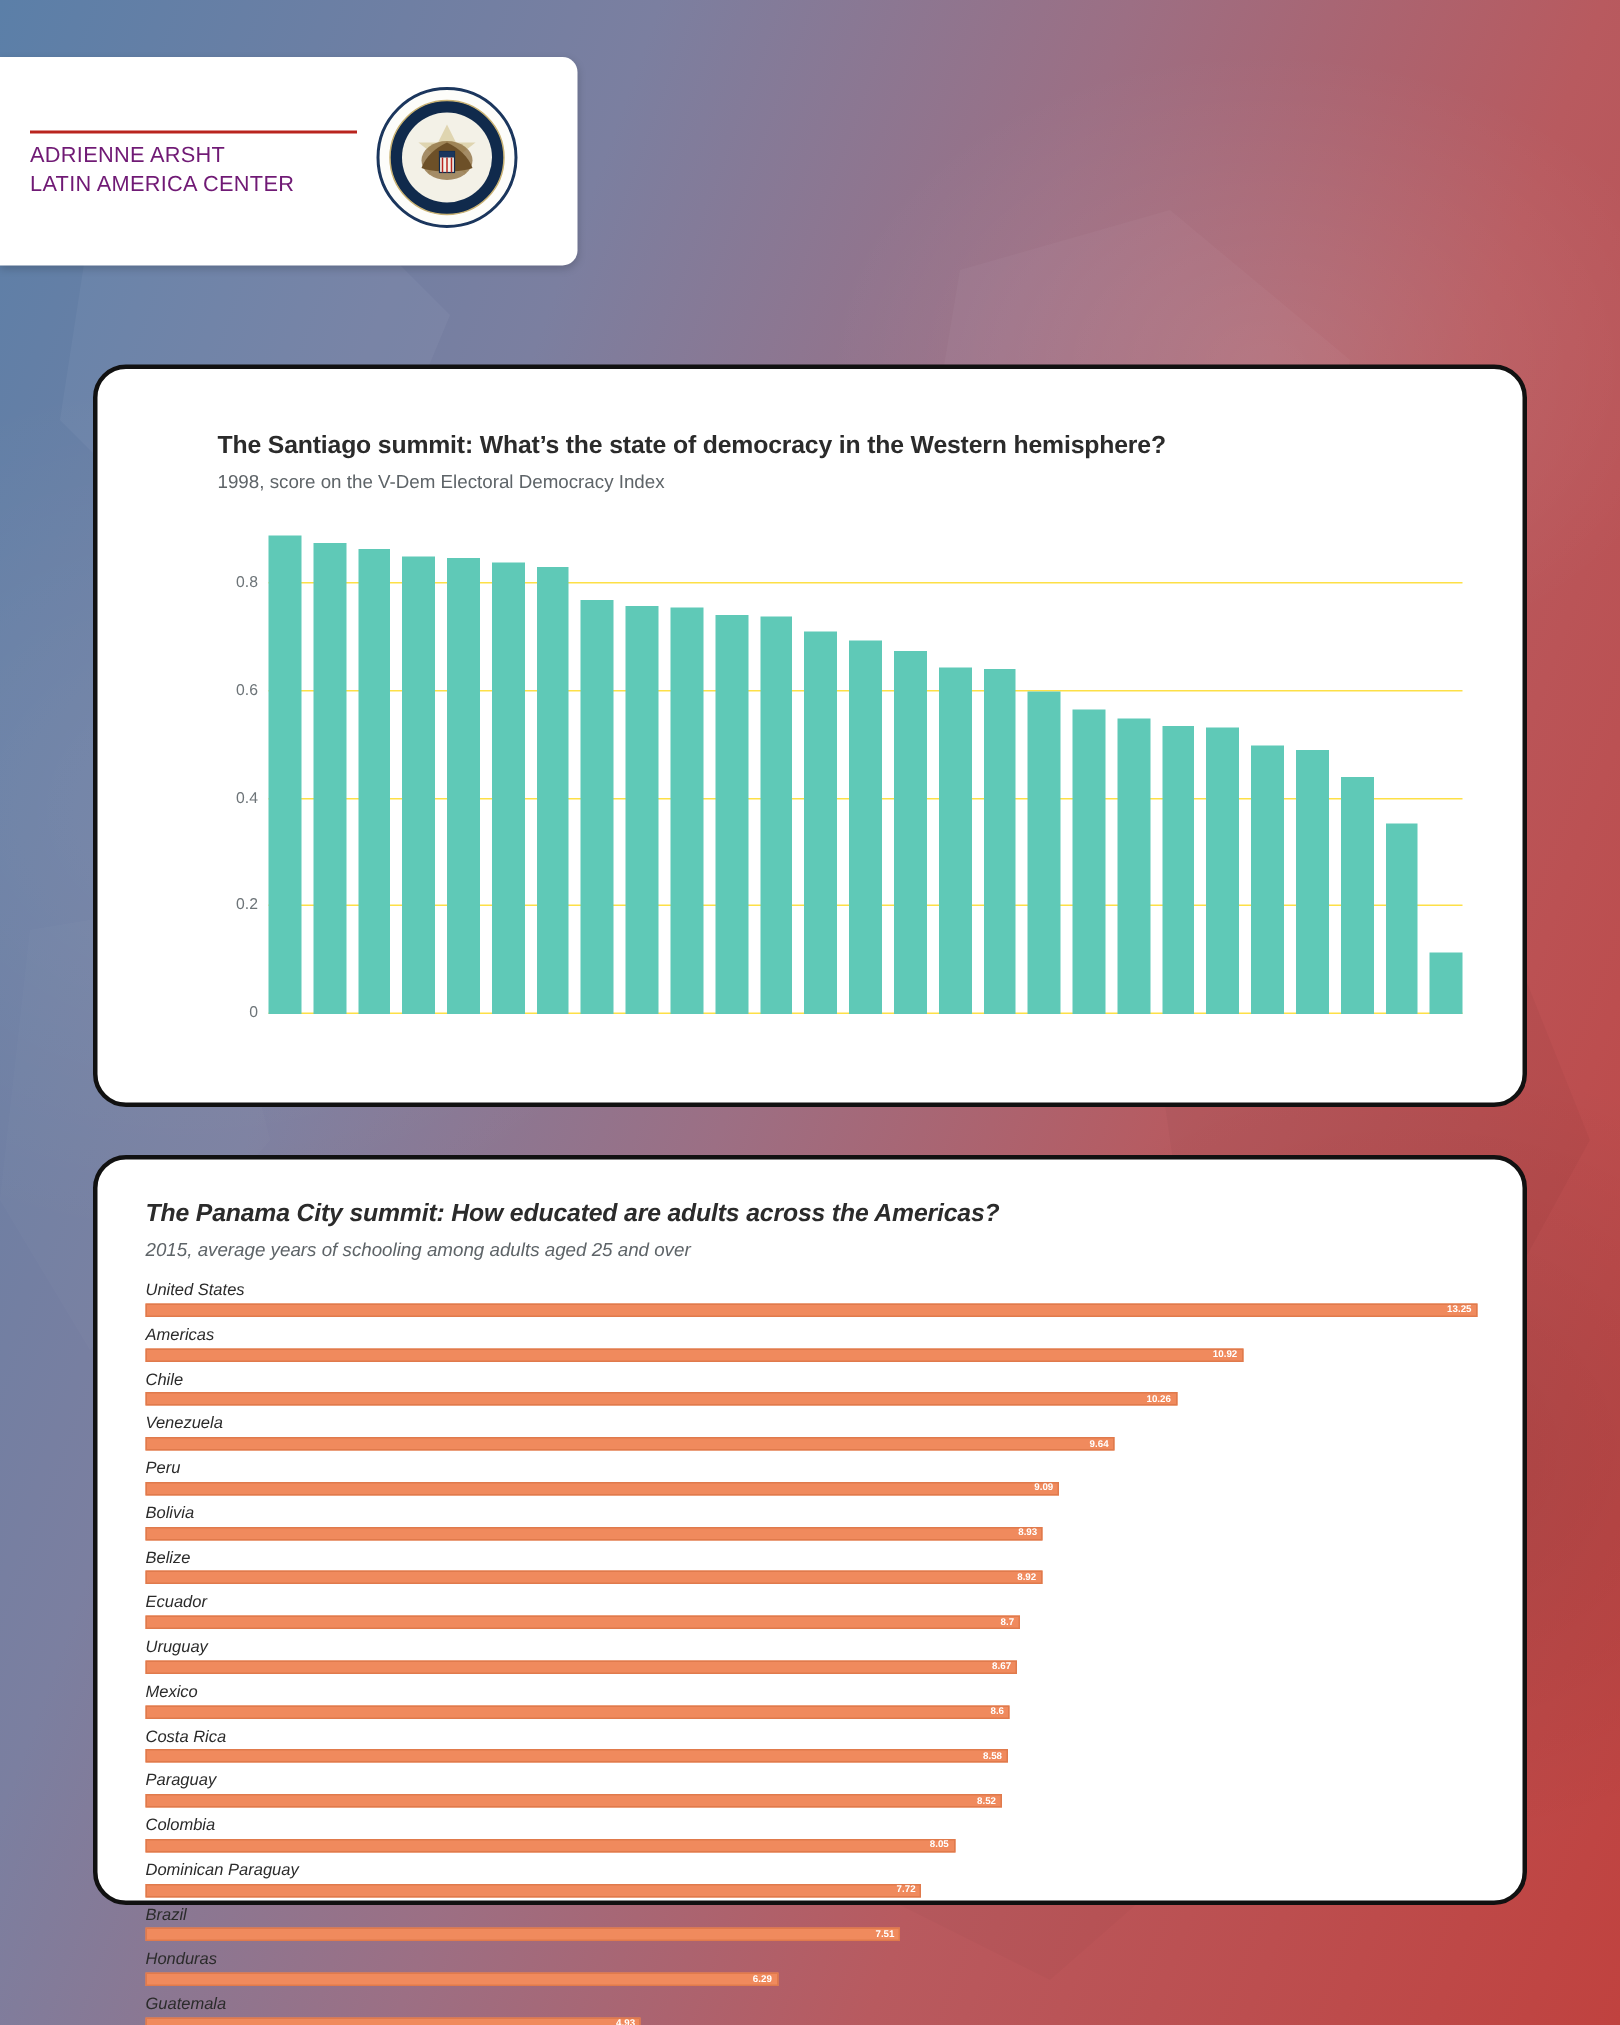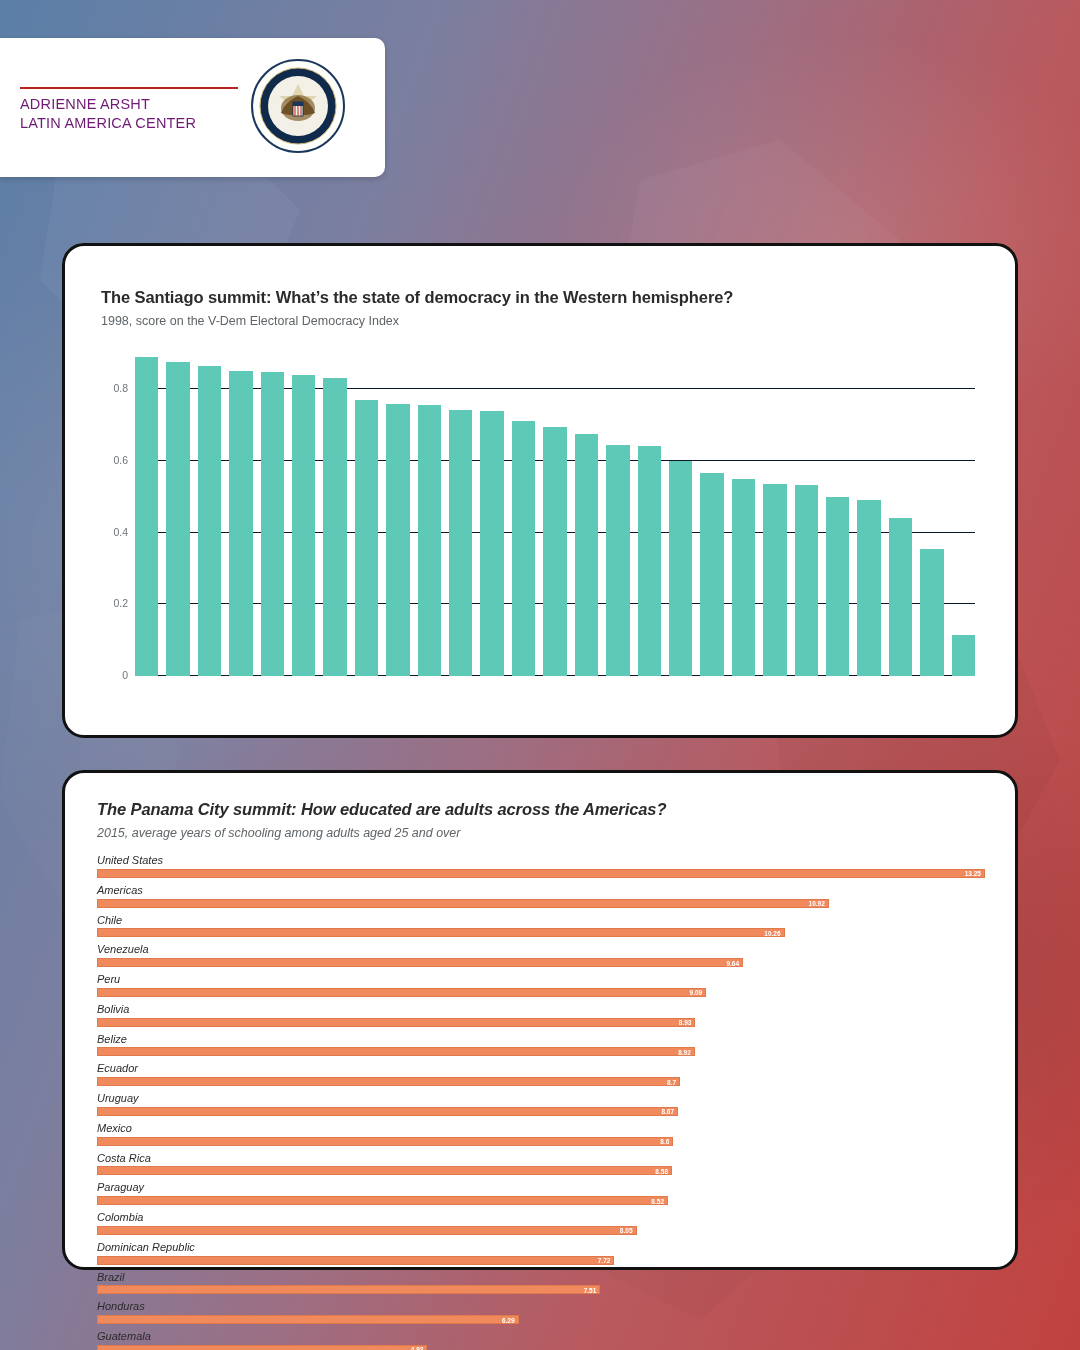--- a/index.html
+++ b/index.html
@@ -82,20 +82,21 @@
     background: #ffffff;
     border: 3px solid #111111;
     border-radius: 22px;
     box-sizing: border-box;
   }
   #card-top {
     left: 62px;
     top: 243px;
     width: 956px;
     height: 495px;
+    padding-left: 44px;
   }
   #card-bottom {
     left: 62px;
     top: 770px;
     width: 956px;
     height: 500px;
   }
   .chart-title {
     font-size: 16.5px;
     font-weight: bold;
@@ -121,21 +122,21 @@
     left: 34px;
     right: 0;
     top: 0;
     bottom: 22px;
   }
   .gridline {
     position: absolute;
     left: 0;
     right: 0;
     height: 1px;
-    background: #0f172a;
+    background: #fde047;
     margin-top: 12px;
   }
   .ytick {
     position: absolute;
     right: calc(100% + 7px);
     transform: translateY(-50%);
     font-size: 10.5px;
     color: #6d7478;
     white-space: nowrap;
   }
@@ -385,21 +386,21 @@
       </div>
       <div>
         <div class="barrow-label">Colombia</div>
         <div class="barrow-track">
           <div class="barrow-fill" style="width: 60.7547%; background: rgb(240, 138, 93);">
             <span class="barrow-value">8.05</span>
           </div>
         </div>
       </div>
       <div>
-        <div class="barrow-label">Dominican Republic</div>
+        <div class="barrow-label">Dominican Paraguay</div>
         <div class="barrow-track">
           <div class="barrow-fill" style="width: 58.2642%; background: rgb(240, 138, 93);">
             <span class="barrow-value">7.72</span>
           </div>
         </div>
       </div>
       <div>
         <div class="barrow-label">Brazil</div>
         <div class="barrow-track">
           <div class="barrow-fill" style="width: 56.6792%; background: rgb(240, 138, 93);">

